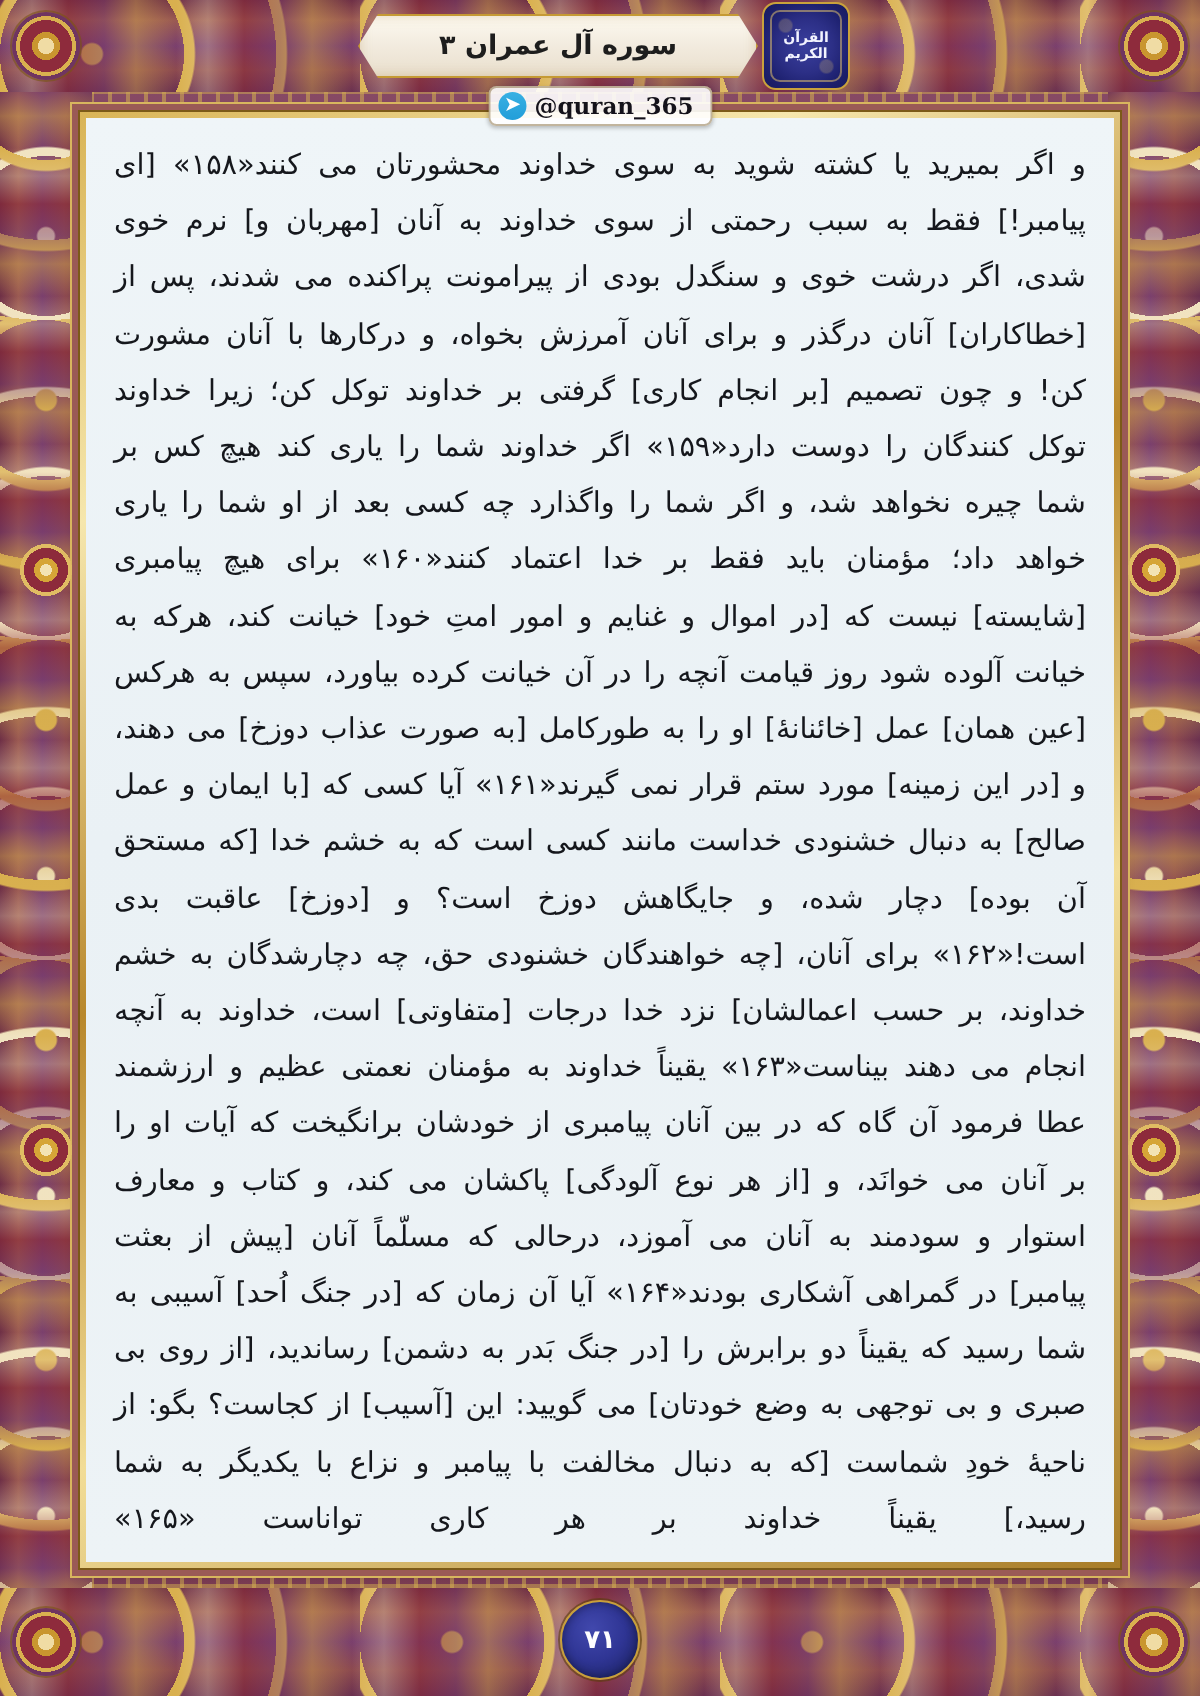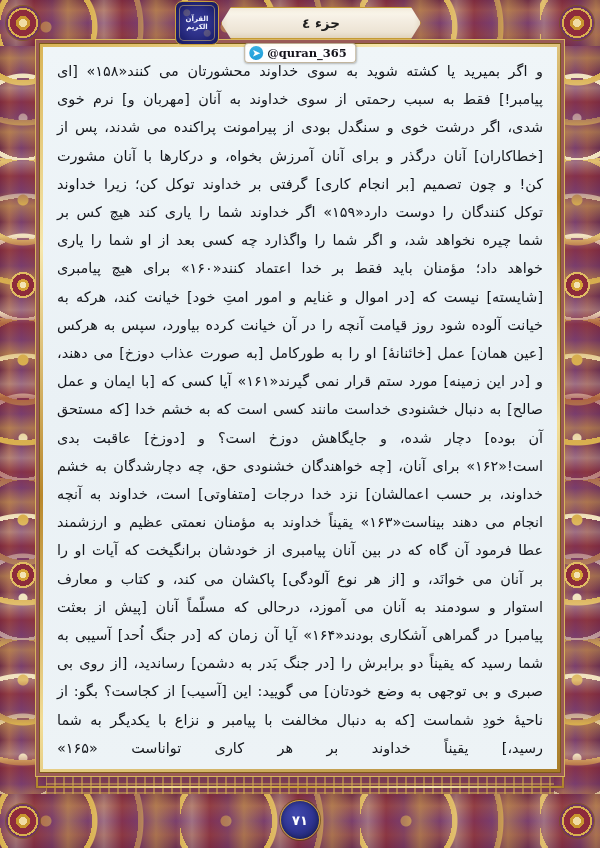--- a/index.html
+++ b/index.html
@@ -181,21 +181,21 @@
     justify-content: center;
     color: #fff;
     font-size: 9px;
     line-height: 1;
   }
 
   
   .text-panel-outer {
     position: absolute;
     left: 40px;
-    top: 44px;
+    top: 56px;
     width: 520px;
     height: 728px;
     box-sizing: border-box;
     border: 3px solid transparent;
     background:
       linear-gradient(#eef4f7,#eef4f7) padding-box,
       linear-gradient(150deg,#d9b456 0%, #f6e7ad 20%, #b9882c 44%, #f2dd97 66%, #a87c28 100%) border-box;
     box-shadow:
       0 0 0 1px #7c5a18,
       0 0 0 4px #9a5a56,
@@ -308,26 +308,26 @@
   <div class="mid-medallion l2"></div>
   <div class="mid-medallion r1"></div>
   <div class="mid-medallion r2"></div>
 
   <div class="gold-rule" style="left:36px;  top:52px;  width:528px; height:2px;"></div>
   <div class="gold-rule" style="left:36px;  top:786px; width:528px; height:2px;"></div>
   <div class="gold-rule v" style="left:36px;  top:52px;  width:2px;   height:736px;"></div>
   <div class="gold-rule v" style="left:562px; top:52px;  width:2px;   height:736px;"></div>
 
   <div class="header">
-    <div class="cartouche juz">جزء ٤</div>
 
     <div class="emblem">
       <span class="emblem-text">القرآن الكريم</span>
     </div>
 
+    <div class="cartouche surah">سوره آل عمران ۳</div>
   </div>
 
   <div class="tg-badge">
     <span class="tg-icon">➤</span>
     <span>@quran_365</span>
   </div>
 
   <div class="text-panel-outer">
     <div class="text-panel">
       <p class="quran-text">و اگر بمیرید یا کشته شوید به سوی خداوند محشورتان می کنند«۱۵۸» [ای پیامبر!] فقط به سبب رحمتی از سوی خداوند به آنان [مهربان و] نرم خوی شدی، اگر درشت خوی و سنگدل بودی از پیرامونت پراکنده می شدند، پس از [خطاکاران] آنان درگذر و برای آنان آمرزش بخواه، و درکارها با آنان مشورت کن! و چون تصمیم [بر انجام کاری] گرفتی بر خداوند توکل کن؛ زیرا خداوند توکل کنندگان را دوست دارد«۱۵۹» اگر خداوند شما را یاری کند هیچ کس بر شما چیره نخواهد شد، و اگر شما را واگذارد چه کسی بعد از او شما را یاری خواهد داد؛ مؤمنان باید فقط بر خدا اعتماد کنند«۱۶۰» برای هیچ پیامبری [شایسته] نیست که [در اموال و غنایم و امور امتِ خود] خیانت کند، هرکه به خیانت آلوده شود روز قیامت آنچه را در آن خیانت کرده بیاورد، سپس به هرکس [عین همان] عمل [خائنانهٔ] او را به طورکامل [به صورت عذاب دوزخ] می دهند، و [در این زمینه] مورد ستم قرار نمی گیرند«۱۶۱» آیا کسی که [با ایمان و عمل صالح] به دنبال خشنودی خداست مانند کسی است که به خشم خدا [که مستحق آن بوده] دچار شده، و جایگاهش دوزخ است؟ و [دوزخ] عاقبت بدی است!«۱۶۲» برای آنان، [چه خواهندگان خشنودی حق، چه دچارشدگان به خشم خداوند، بر حسب اعمالشان] نزد خدا درجات [متفاوتی] است، خداوند به آنچه انجام می دهند بیناست«۱۶۳» یقیناً خداوند به مؤمنان نعمتی عظیم و ارزشمند عطا فرمود آن گاه که در بین آنان پیامبری از خودشان برانگیخت که آیات او را بر آنان می خوانَد، و [از هر نوع آلودگی] پاکشان می کند، و کتاب و معارف استوار و سودمند به آنان می آموزد، درحالی که مسلّماً آنان [پیش از بعثت پیامبر] در گمراهی آشکاری بودند«۱۶۴» آیا آن زمان که [در جنگ اُحد] آسیبی به شما رسید که یقیناً دو برابرش را [در جنگ بَدر به دشمن] رساندید، [از روی بی صبری و بی توجهی به وضع خودتان] می گویید: این [آسیب] از کجاست؟ بگو: از ناحیهٔ خودِ شماست [که به دنبال مخالفت با پیامبر و نزاع با یکدیگر به شما رسید،] یقیناً خداوند بر هر کاری تواناست «۱۶۵»</p>

